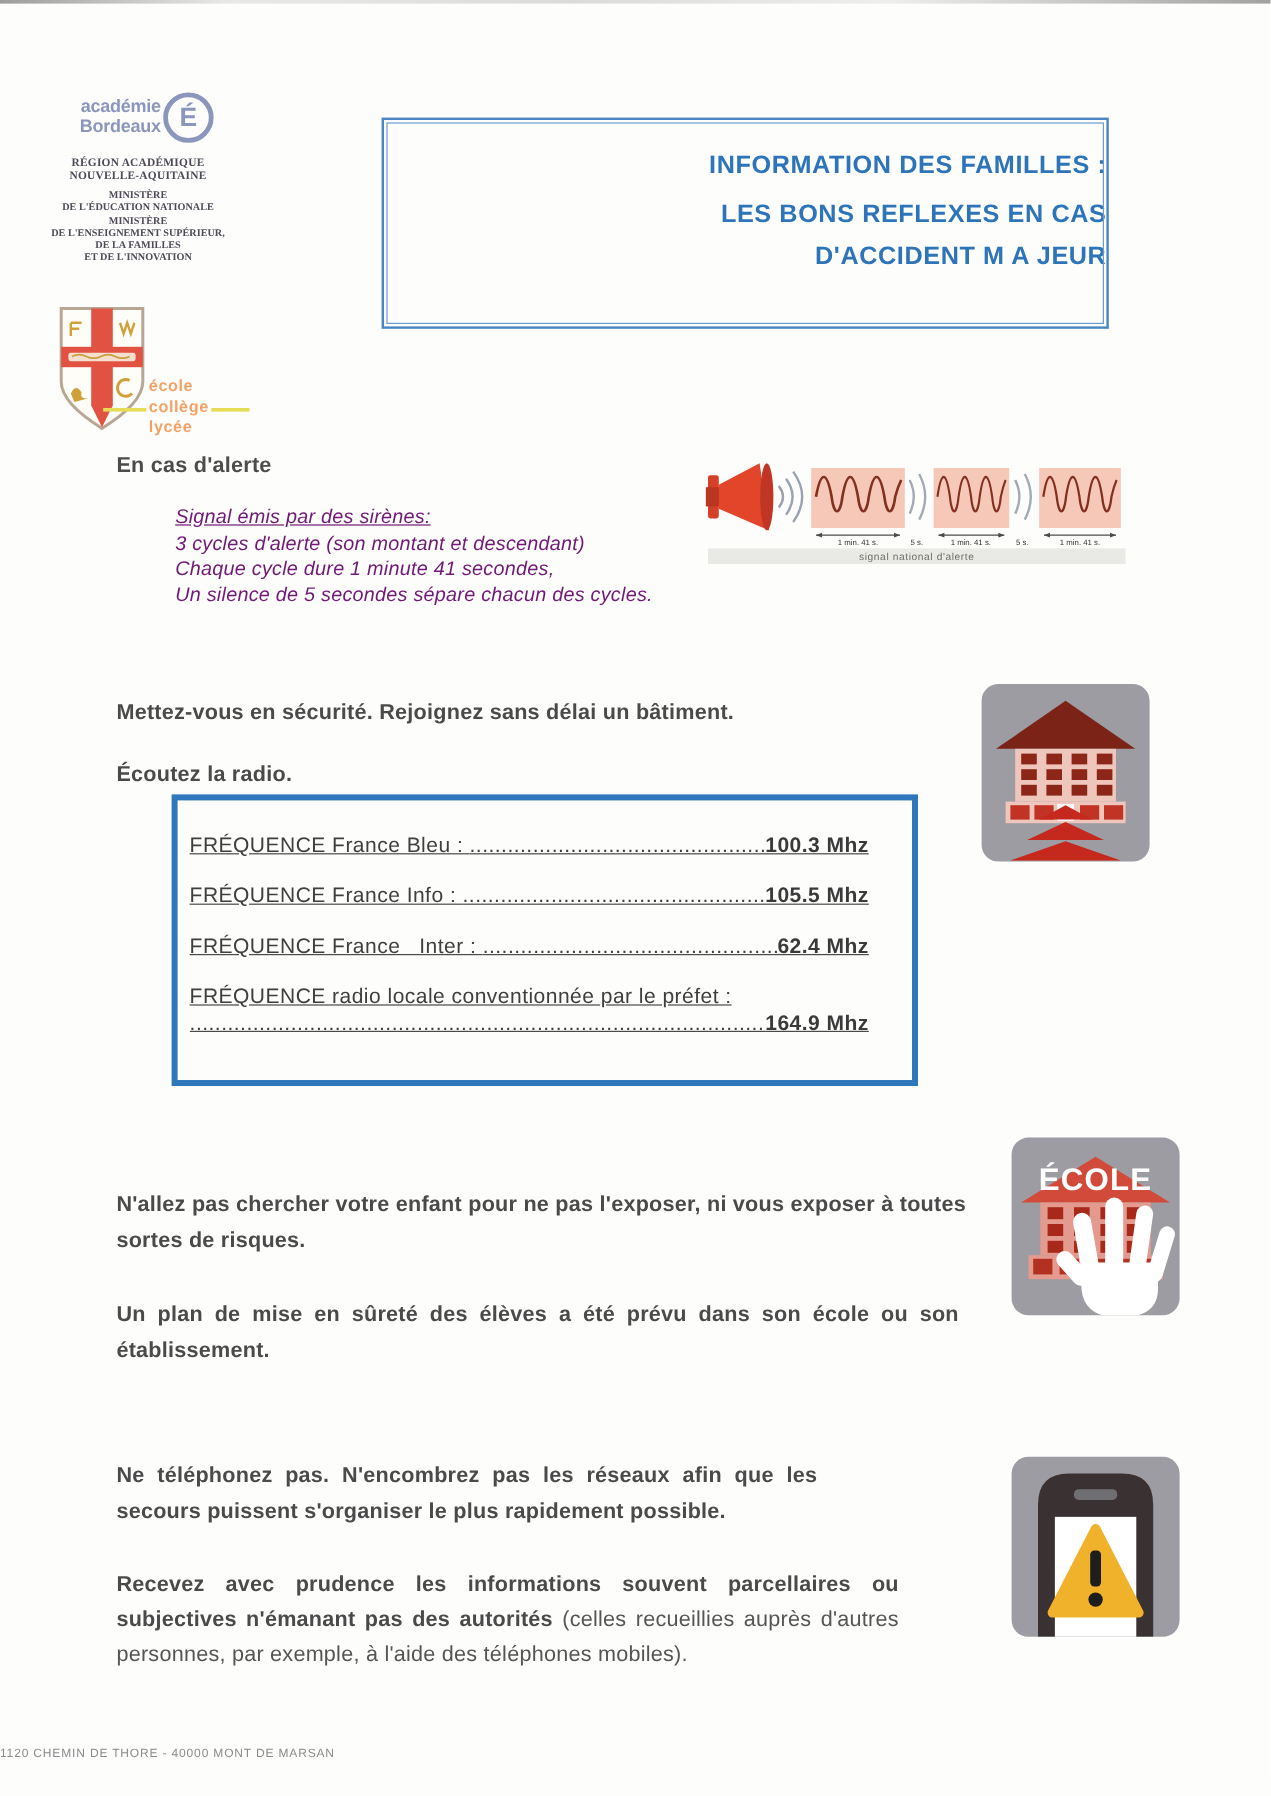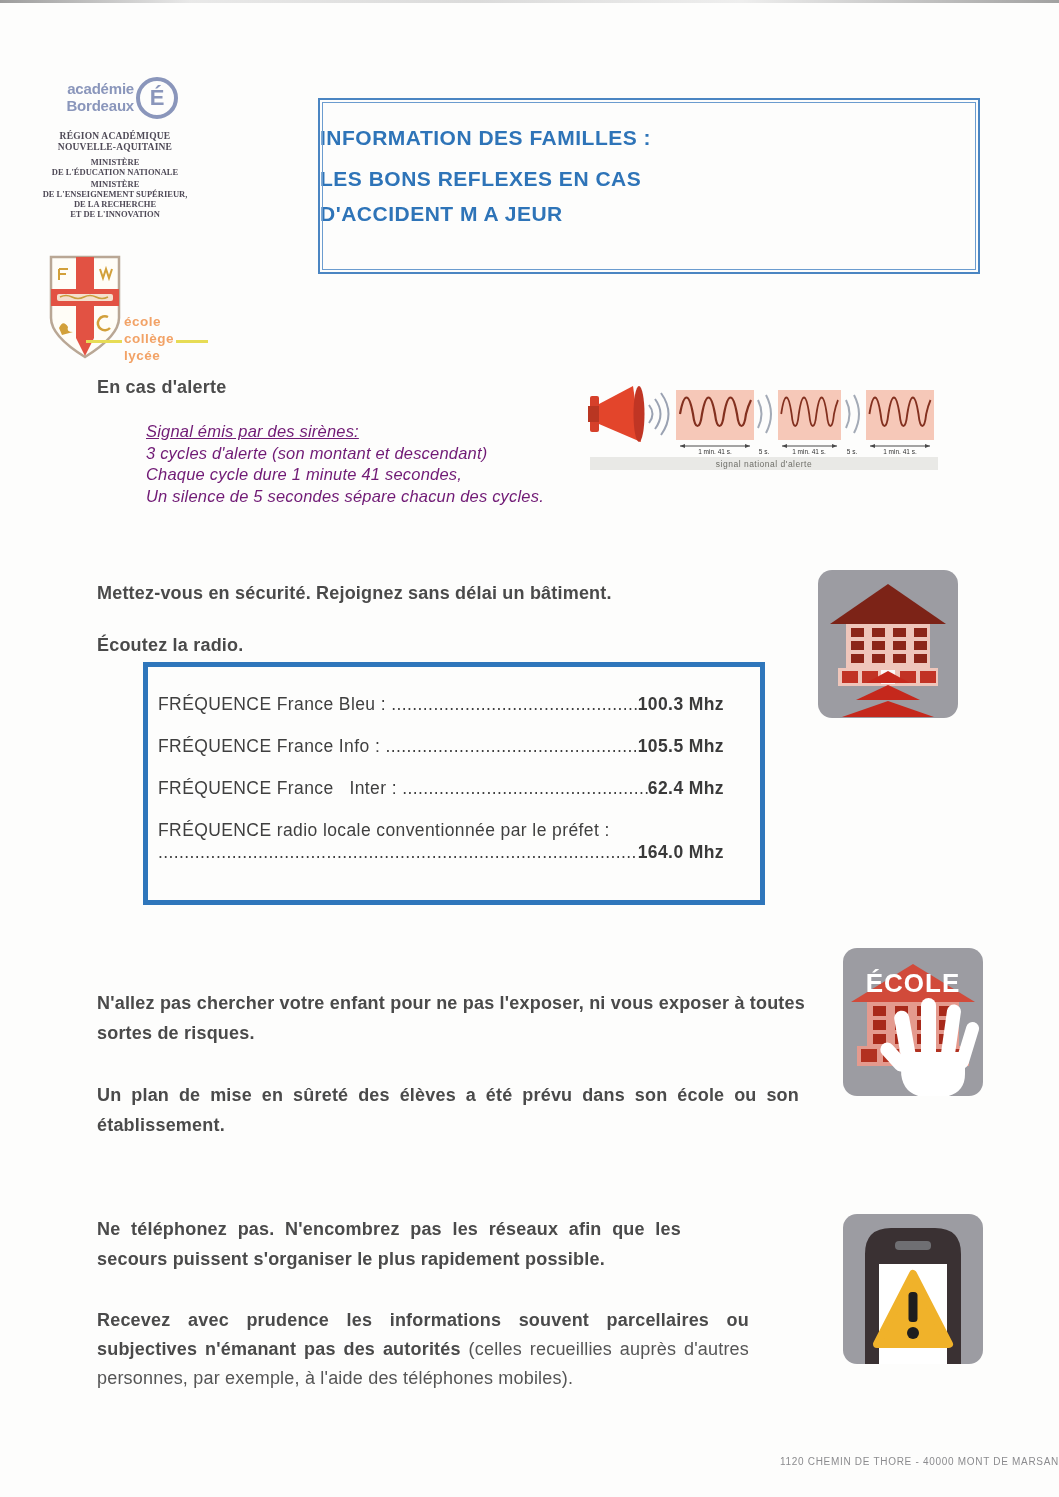--- a/index.html
+++ b/index.html
@@ -30,23 +30,23 @@
   .gov {
     left:30px; width:170px; text-align:center;
     font-family:"Liberation Serif", serif; font-weight:bold; color:#4f4a57;
   }
   .gov-region { top:131px; font-size:9.5px; line-height:11px; letter-spacing:0.2px; }
   .gov-min1   { top:157px; font-size:8.5px; line-height:10px; }
   .gov-min2   { top:179px; font-size:8.5px; line-height:10px; }
 
   
   .title-box {
-    left:318px; top:98px; width:662px; height:176px;
+    left:318px; top:98px; width:606px; height:176px;
     border:2px solid #4a85c2; box-sizing:border-box;
-    text-align:left; color:#2e74b8; font-weight:bold;
+    text-align:right; color:#2e74b8; font-weight:bold;
     font-size:21px; letter-spacing:0.5px;
   }
   .title-box::before {
     content:""; position:absolute; inset:2px;
     border:1px solid #6b9ccf; pointer-events:none;
   }
   .title-l1 { margin-top:26px; }
   .title-l2 { margin-top:17px; }
   .title-l3 { margin-top:11px; }
 
@@ -80,39 +80,40 @@
   .p-plan     { left:97px; top:1080px; width:702px; text-align:justify; }
   .p-nophone  { left:97px; top:1214px; width:584px; text-align:justify; }
   .p-caution  { left:97px; top:1306px; width:652px; text-align:justify; line-height:29px; }
   .p-caution .reg { font-weight:normal; color:#555; }
 
   
   .freq-box {
     left:143px; top:662px; width:622px; height:243px;
     border:5px solid #2f76bb; box-sizing:border-box;
     padding:27px 36px 0 10px;
+    text-decoration:underline;
   }
   .freq-row {
     display:flex; align-items:baseline; white-space:pre;
     font-size:17.5px; color:#3f3f3f; letter-spacing:0.4px;
     margin-bottom:21px;
   }
   .freq-row.tight { margin-bottom:1px; }
   .freq-dots { flex:1; overflow:hidden; white-space:nowrap; }
   .freq-val  { font-weight:bold; color:#3a3a3a; }
 
   
   .icon-tile { position:absolute; border-radius:14px; background:#9c9ca2; }
   .tile-building { left:818px; top:570px; width:140px; height:148px; }
   .tile-school   { left:843px; top:948px; width:140px; height:148px; }
   .tile-phone    { left:843px; top:1214px; width:140px; height:150px; }
 
   
   .footer {
-    left:0; top:1456px; width:100%; text-align:right;
+    left:0; top:1456px; width:100%; text-align:left;
     font-size:10px; color:#8b8b8e; letter-spacing:0.7px;
   }
 </style>
 </head>
 <body>
 
 <div class="page">
 
   <div class="scan-edge"></div>
 
@@ -128,21 +129,21 @@
     <div>RÉGION ACADÉMIQUE</div>
     <div>NOUVELLE-AQUITAINE</div>
   </div>
   <div class="abs gov gov-min1">
     <div>MINISTÈRE</div>
     <div>DE L'ÉDUCATION NATIONALE</div>
   </div>
   <div class="abs gov gov-min2">
     <div>MINISTÈRE</div>
     <div>DE L'ENSEIGNEMENT SUPÉRIEUR,</div>
-    <div>DE LA RECHERCHE</div>
+    <div>DE LA FAMILLES</div>
     <div>ET DE L'INNOVATION</div>
   </div>
 
   <div class="abs title-box">
     <div class="title-l1">INFORMATION DES FAMILLES :</div>
     <div class="title-l2">LES BONS REFLEXES EN CAS</div>
     <div class="title-l3">D'ACCIDENT M A JEUR</div>
   </div>
 
   <svg class="abs crest" width="82" height="110" viewBox="0 0 82 110">
@@ -236,21 +237,21 @@
     <div class="freq-row">
       <span>FRÉQUENCE France Info : </span><span class="freq-dots">..............................................................................</span><span class="freq-val">105.5 Mhz</span>
     </div>
     <div class="freq-row">
       <span>FRÉQUENCE France&nbsp;&nbsp; Inter : </span><span class="freq-dots">..............................................................................</span><span class="freq-val">62.4 Mhz</span>
     </div>
     <div class="freq-row tight">
       <span>FRÉQUENCE radio locale conventionnée par le préfet :</span>
     </div>
     <div class="freq-row">
-      <span class="freq-dots">....................................................................................................................</span><span class="freq-val">164.0 Mhz</span>
+      <span class="freq-dots">....................................................................................................................</span><span class="freq-val">164.9 Mhz</span>
     </div>
   </div>
 
   <div class="p p-nopickup">N'allez pas chercher votre enfant pour ne pas l'exposer, ni vous exposer à toutes sortes de risques.</div>
   <div class="p p-plan">Un plan de mise en sûreté des élèves a été prévu dans son école ou son établissement.</div>
   <div class="p p-nophone">Ne téléphonez pas. N'encombrez pas les réseaux afin que les secours puissent s'organiser le plus rapidement possible.</div>
   <div class="p p-caution">
     <span>Recevez avec prudence les informations souvent parcellaires ou subjectives n'émanant pas des autorités</span><span class="reg"> (celles recueillies auprès d'autres personnes, par exemple, à l'aide des téléphones mobiles).</span>
   </div>
 

